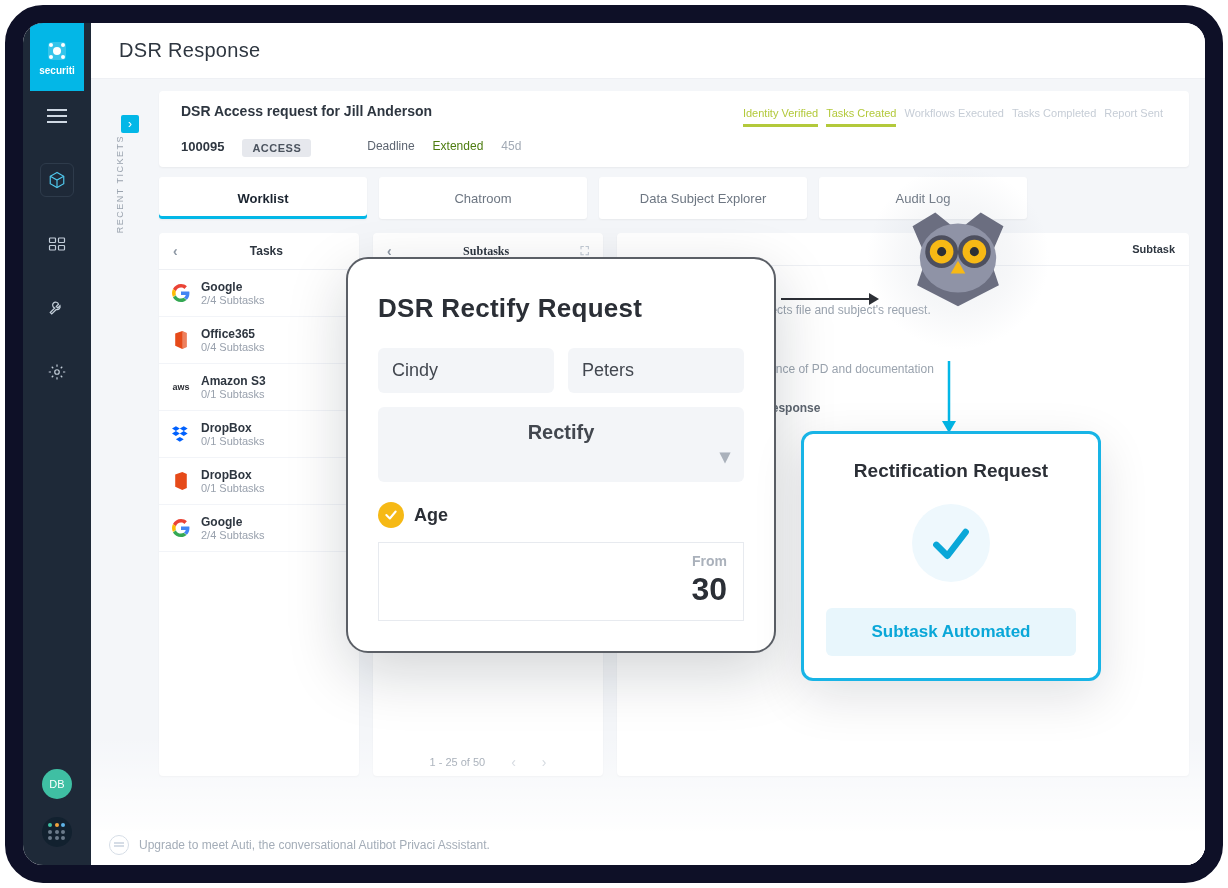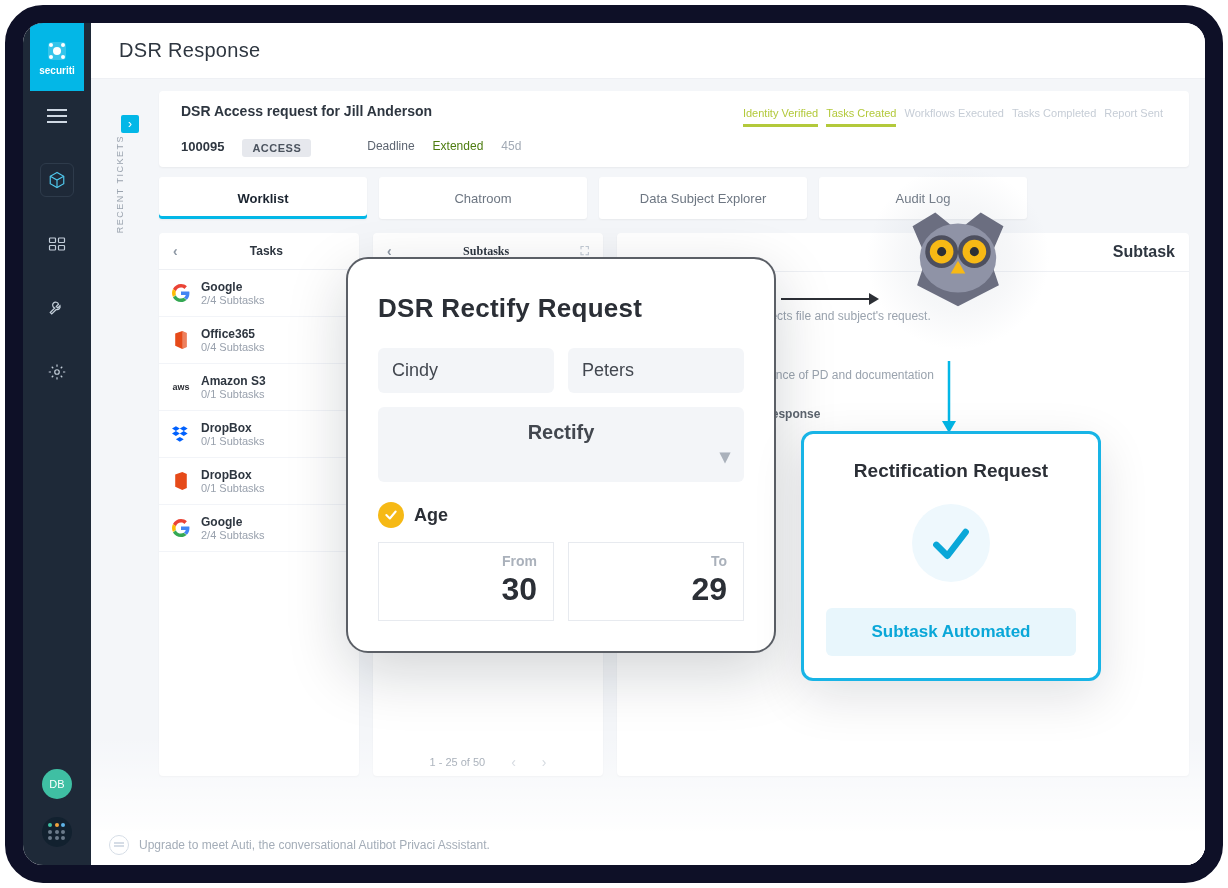--- a/index.html
+++ b/index.html
@@ -466,21 +466,21 @@
               <div style="height:470px;"></div>
               <div class="pager">
                 <span>1 - 25 of 50</span>
                 <span class="chev">‹</span>
                 <span class="chev">›</span>
               </div>
             </div>
 
             <div class="col col3">
               <div class="col-head" style="justify-content:flex-end;">
-                <span style="text-align:left; font-size:16px; font-weight:700;">Subtask</span>
+                <span style="text-align:left; font-size:11px; font-weight:700;">Subtask</span>
               </div>
               <div class="sub-body">
                 <div class="item"><span class="h">ti-Discovery</span><br><span>red document, locate subjects file and subject's request.</span></div>
                 <div class="item"><span class="h">PD Report</span><br><span>nation to locate every instance of PD and documentation</span></div>
                 <div class="item"><span class="h">n Process Record and Response</span><br><span>are P</span></div>
                 <div class="item"><span class="h">on Log</span><br><span>each</span></div>
                 <div class="chk">
                     <span class="box"></span>
                     <span>First Name</span>
                   </div>
@@ -539,24 +539,20 @@
                 <polyline points="4 12 10 18 20 6"></polyline>
               </svg>
           </span>
           <span>Age</span>
         </div>
         <div class="range-row">
           <div class="range-box">
             <div class="lbl">From</div>
             <div class="val">30</div>
           </div>
-          <div class="range-box">
-            <div class="lbl">To</div>
-            <div class="val">29</div>
-          </div>
         </div>
       </div>
 
       <div class="result-card">
         <h3>Rectification Request</h3>
         <div class="big-check">
           <svg width="44" height="44" viewBox="0 0 24 24" fill="none" stroke="#0aa7d8" stroke-width="3.5" stroke-linecap="round" stroke-linejoin="round">
               <polyline points="4 13 10 19 20 6"></polyline>
             </svg>
         </div>

